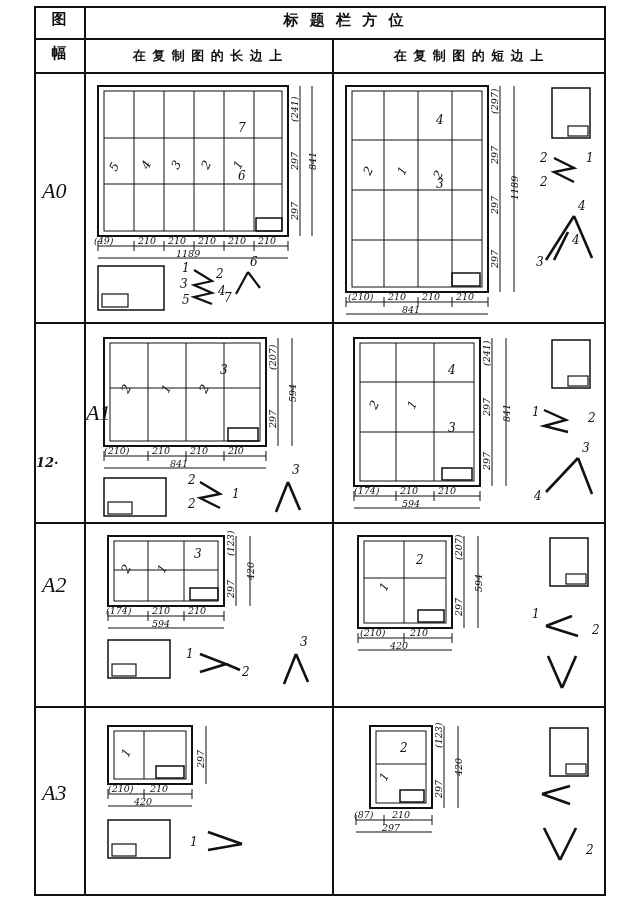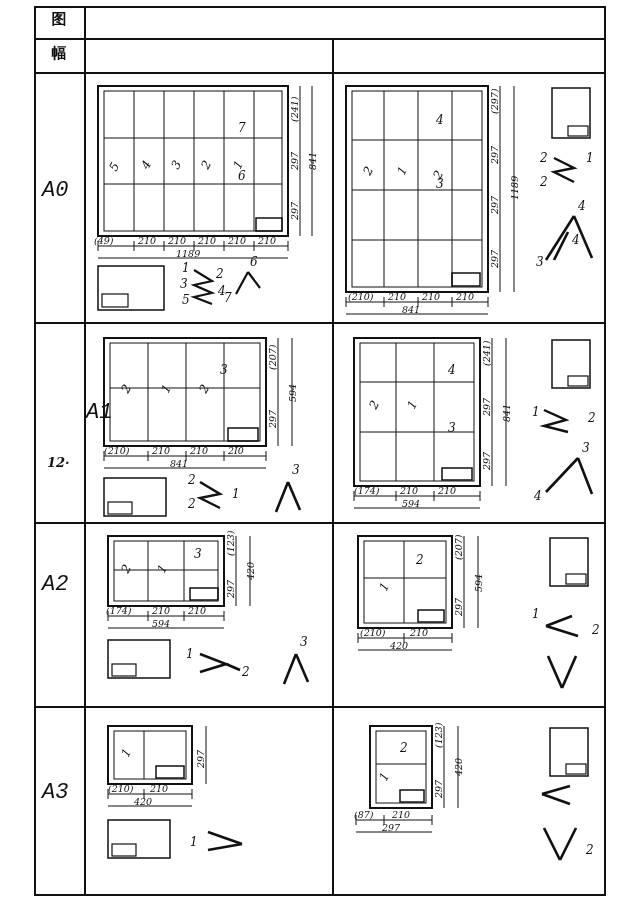--- a/index.html
+++ b/index.html
@@ -15,21 +15,21 @@
          border:2px solid #111;box-sizing:border-box;}
   .hline{position:absolute;left:34px;height:0;border-top:2px solid #111;width:572px;}
   .vline{position:absolute;width:0;border-left:2px solid #111;}
 
   
   .hdr-cell{position:absolute;font-family:"DejaVu Sans","Liberation Sans",sans-serif;
             font-weight:bold;color:#111;text-align:center;}
   .hdr-big{font-size:15px;}
   .hdr-sm{font-size:13px;}
   .row-label{position:absolute;font-size:22px;font-style:italic;
-             font-family:Liberation Mono, monospace;color:#111;}
+             font-family:Liberation Serif, serif;color:#111;}
   .note-left{position:absolute;font-size:13px;font-style:italic;font-weight:bold;
              font-family:"DejaVu Serif","Liberation Serif",serif;}
 
   
   .dw{position:absolute;}
   svg{display:block;overflow:visible;}
   .lbl-s{font-family:"DejaVu Serif","Liberation Serif",serif;font-size:9.5px;font-style:italic;fill:#111;}
   .lbl-n{font-family:"DejaVu Serif","Liberation Serif",serif;font-size:12px;font-style:italic;fill:#111;}
 </style>
 </head>
@@ -44,28 +44,31 @@
   <div class="hline" style="top:322px;"></div>
   <div class="hline" style="top:522px;"></div>
   <div class="hline" style="top:706px;"></div>
 
   <div class="vline" style="left:84px;top:6px;height:890px;"></div>
   <div class="vline" style="left:332px;top:38px;height:858px;"></div>
 
   <div class="hdr-cell hdr-big" style="left:34px;top:10px;width:50px;">图</div>
   <div class="hdr-cell hdr-big" style="left:34px;top:44px;width:50px;">幅</div>
 
-
+  <div class="hdr-cell hdr-big" style="left:84px;top:11px;width:522px;letter-spacing:3px;">标    题    栏    方    位</div>
+
+  <div class="hdr-cell hdr-sm" style="left:86px;top:47px;width:244px;letter-spacing:1px;">在 复 制 图 的 长 边 上</div>
+  <div class="hdr-cell hdr-sm" style="left:334px;top:47px;width:270px;letter-spacing:1px;">在 复 制 图 的 短 边 上</div>
 
   <div class="row-label" style="left:42px;top:178px;">A0</div>
   <div class="row-label" style="left:42px;top:400px;margin-left:44px;">A1</div>
   <div class="row-label" style="left:42px;top:572px;">A2</div>
   <div class="row-label" style="left:42px;top:780px;">A3</div>
 
-  <div class="note-left" style="left:36px;top:455px;margin-left:11px;">12·</div>
+  <div class="note-left" style="left:36px;top:455px;">12·</div>
 
   <div class="dw" style="left:90px;top:80px;">
     <svg width="240" height="240" viewBox="0 0 240 240">
 
       <rect x="8" y="6" width="190" height="150" fill="none" stroke="#111" stroke-width="2"></rect>
       <rect x="14" y="11" width="178" height="140" fill="none" stroke="#111" stroke-width="1"></rect>
 
       <line x1="44" y1="11" x2="44" y2="151" stroke="#111" stroke-width="1"></line>
       <line x1="74" y1="11" x2="74" y2="151" stroke="#111" stroke-width="1"></line>
       <line x1="104" y1="11" x2="104" y2="151" stroke="#111" stroke-width="1"></line>

